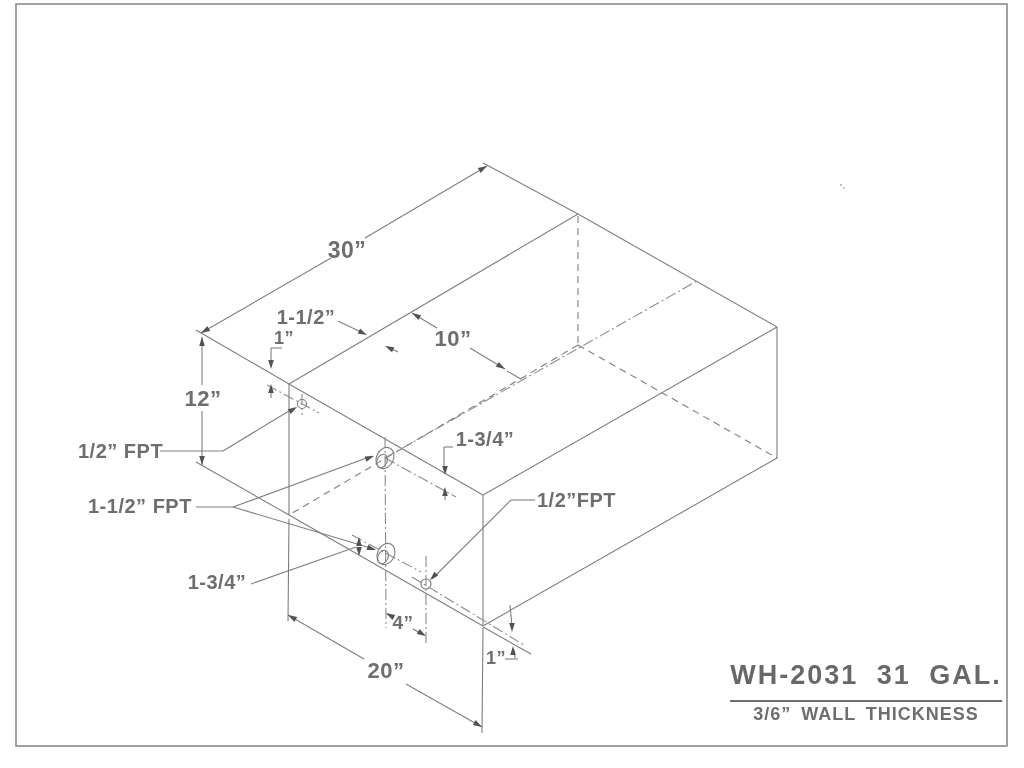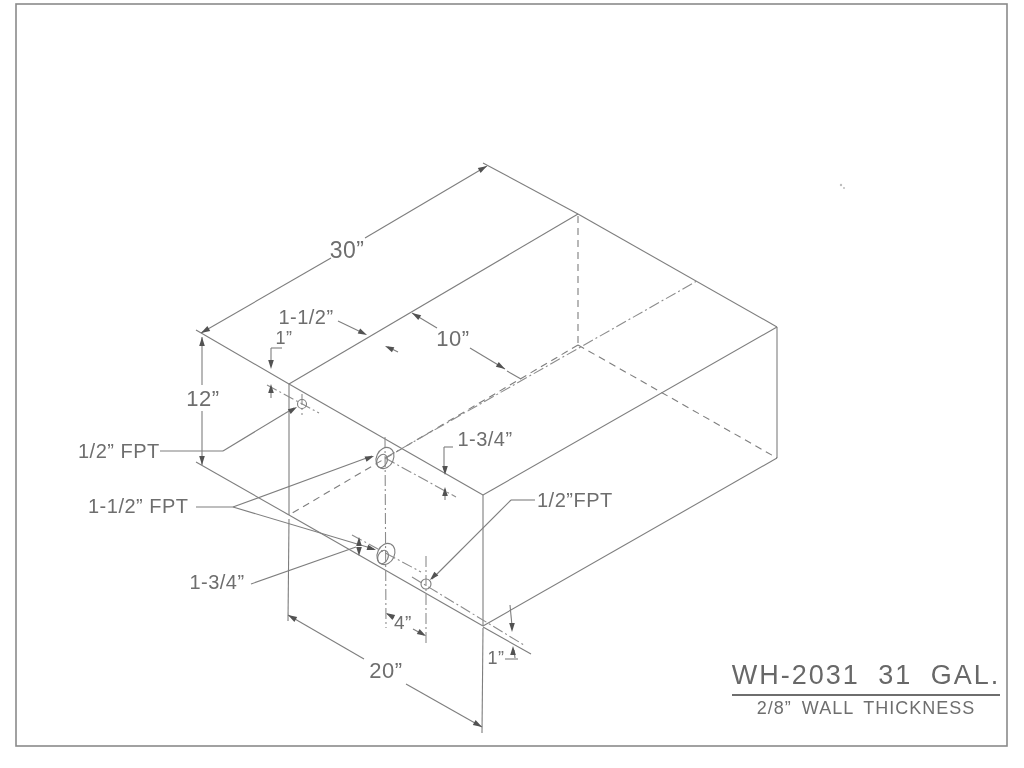--- a/index.html
+++ b/index.html
@@ -1,21 +1,21 @@
 <!DOCTYPE html>
 <html><head>
 <meta charset="utf-8">
 <style>
   html,body{margin:0;padding:0;background:#ffffff;}
   #page{position:relative;width:1024px;height:768px;background:#ffffff;overflow:hidden;
-        font-family:"Liberation Sans", sans-serif;}
+        font-family:"Liberation Sans", sans-serif;font-weight:bold;}
   #drawing-svg{position:absolute;left:0;top:0;}
   .title-block{position:absolute;left:718px;top:660px;width:296px;text-align:center;color:#6b6b6b;}
   .title-model{font-size:27px;letter-spacing:2px;word-spacing:9px;color:#686868;
-               border-bottom:2px solid #6e6e6e;padding-bottom:3px;display:inline-block;
+               border-bottom:2px solid #6e6e6e;padding-bottom:9px;display:inline-block;
                white-space:nowrap;}
   .title-sub{font-size:18px;letter-spacing:1px;word-spacing:4px;color:#6e6e6e;margin-top:2px;
              white-space:nowrap;}
 </style>
 </head>
 <body>
 
 <div id="page">
   <svg id="drawing-svg" width="1024" height="768" viewBox="0 0 1024 768">
       <rect x="16" y="4" width="991" height="742" fill="none" stroke="#8a8a8a" stroke-width="1.6"></rect>
@@ -119,15 +119,15 @@
       <text x="386" y="678" fill="#6e6e6e" font-size="22" text-anchor="middle" letter-spacing="0.5" font-family="&quot;Liberation Sans&quot;, sans-serif">20”</text>
       <text x="496" y="664" fill="#6e6e6e" font-size="18" text-anchor="middle" letter-spacing="0.5" font-family="&quot;Liberation Sans&quot;, sans-serif">1”</text>
       <circle cx="841" cy="185" r="1.2" fill="#bdbdbd"></circle>
       <circle cx="844" cy="188" r="1" fill="#bdbdbd"></circle>
     </svg>
 
   <div class="title-block">
     <div>
       <span class="title-model">WH-2031 31 GAL.</span>
     </div>
-    <div class="title-sub">2/8” WALL THICKNESS</div>
+    <div class="title-sub">3/6” WALL THICKNESS</div>
   </div>
 </div>
 
 </body></html>

